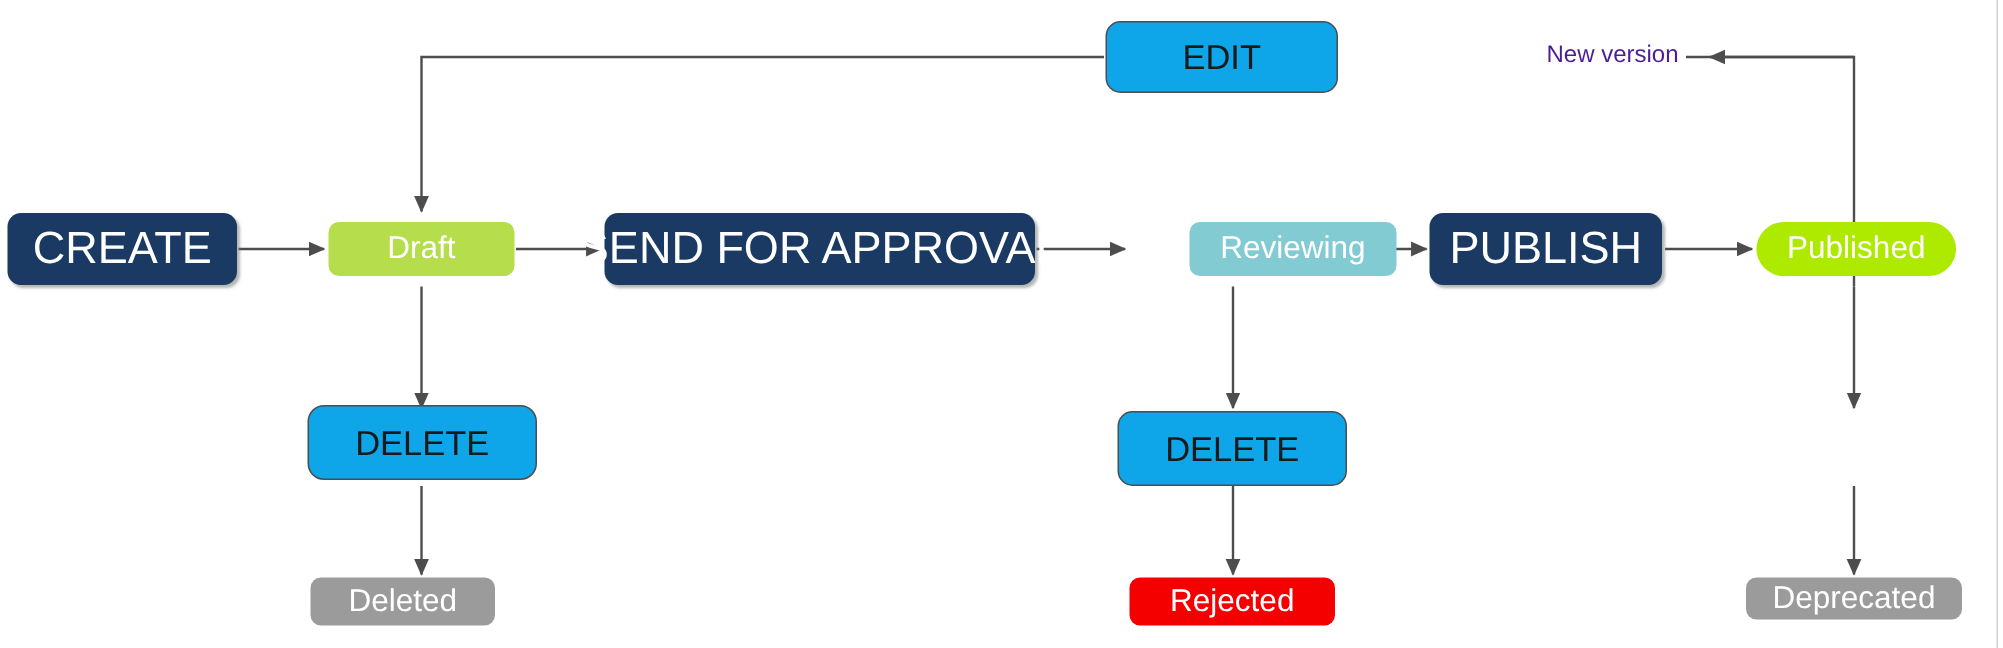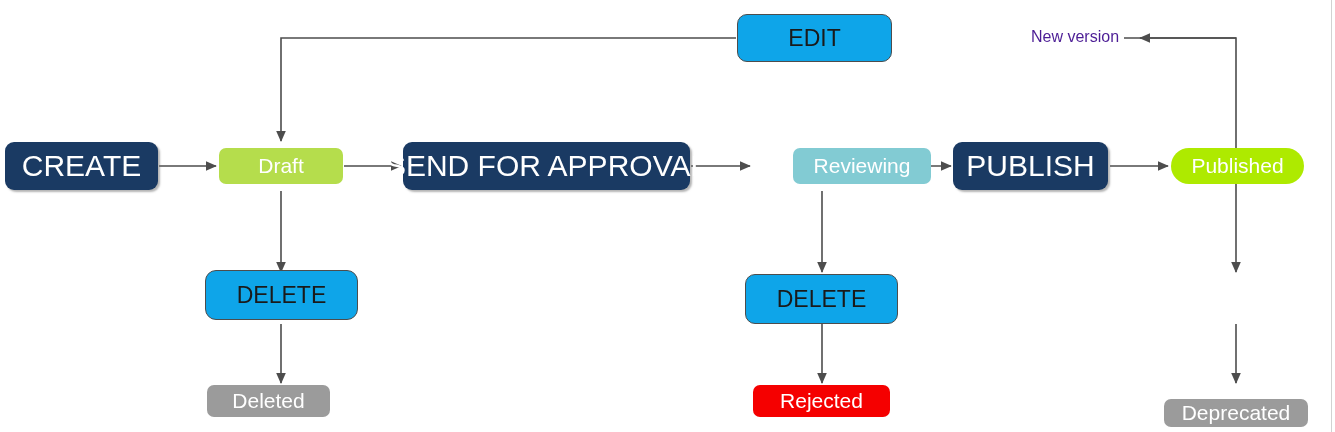--- a/index.html
+++ b/index.html
@@ -161,19 +161,19 @@
 
   <div class="node plain" style="left:745px; top:274px; width:153px; height:50px;">
     <span>DELETE</span>
   </div>
 
   <div class="node state rejected" style="left:753px; top:385px; width:137px; height:32px;">
     <span>Rejected</span>
   </div>
 
 
-  <div class="node state deprecated" style="left:1164px; top:385px; width:144px; height:28px;margin-top:14px;">
+  <div class="node state deprecated" style="left:1164px; top:385px; width:144px; height:28px;">
     <span>Deprecated</span>
   </div>
 
   <div class="edge-label" style="left:1026px; top:28px;">New version</div>
 
 </div>
 
 </body></html>

